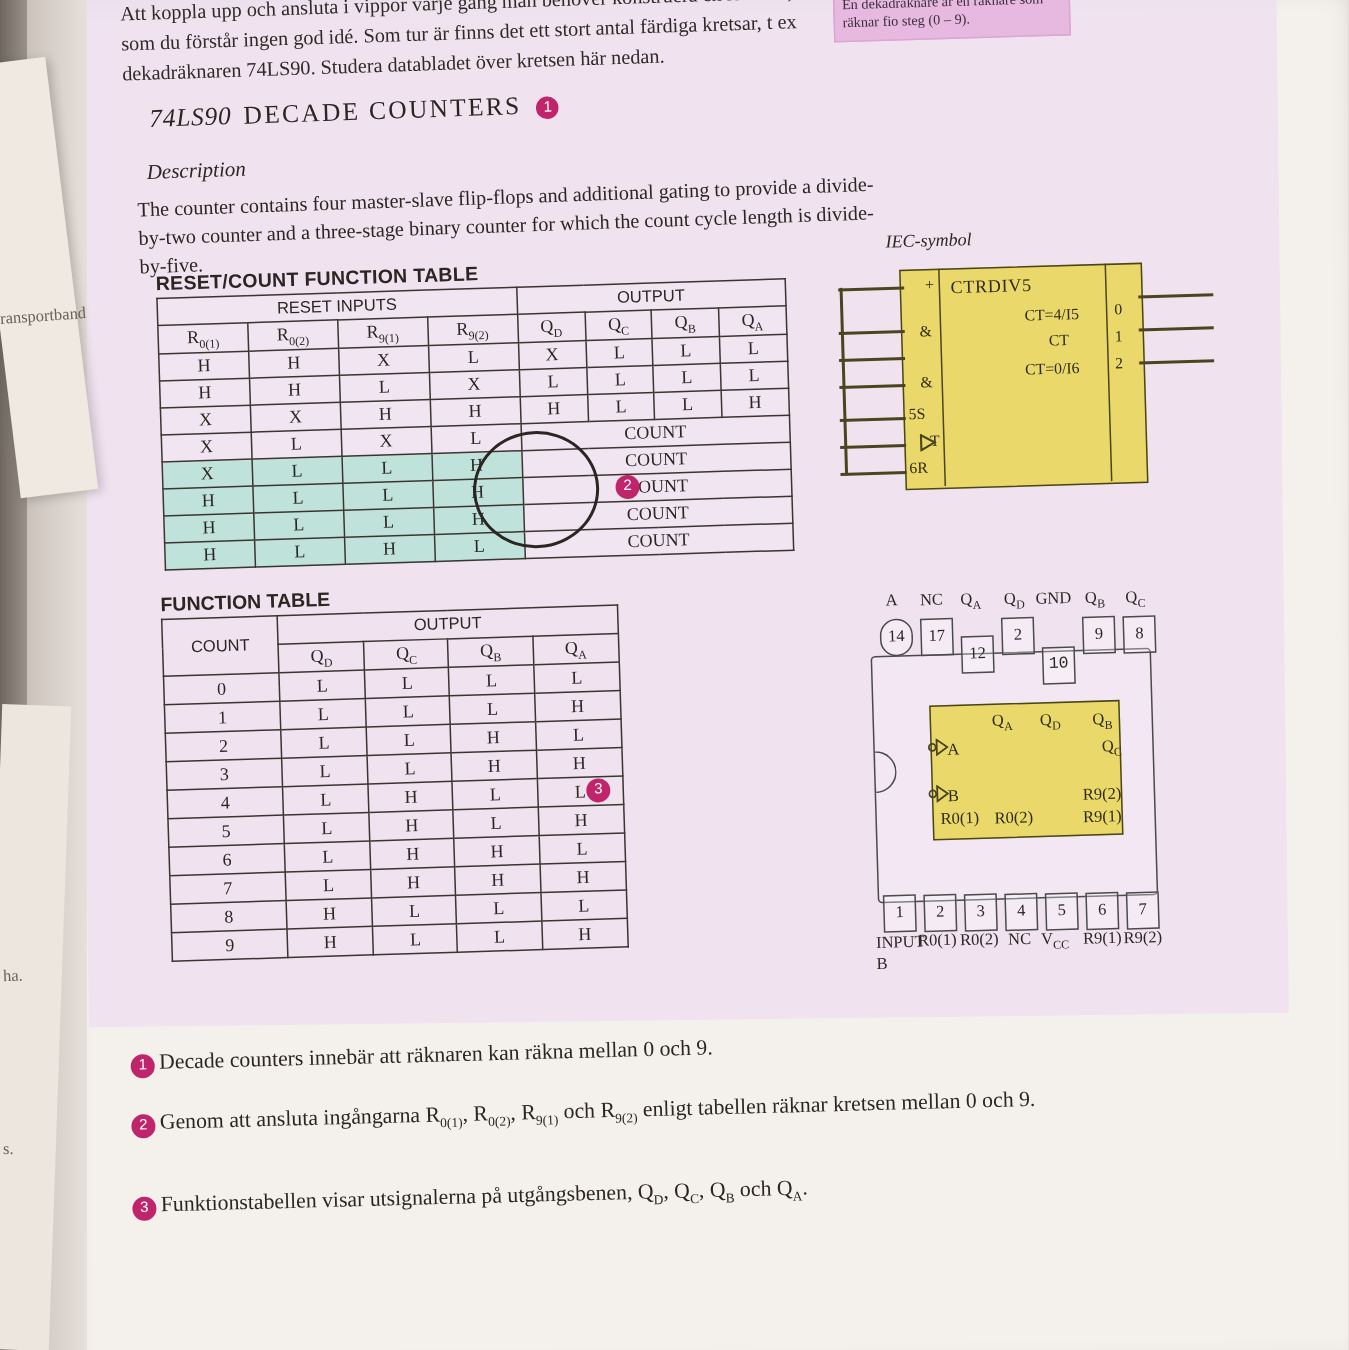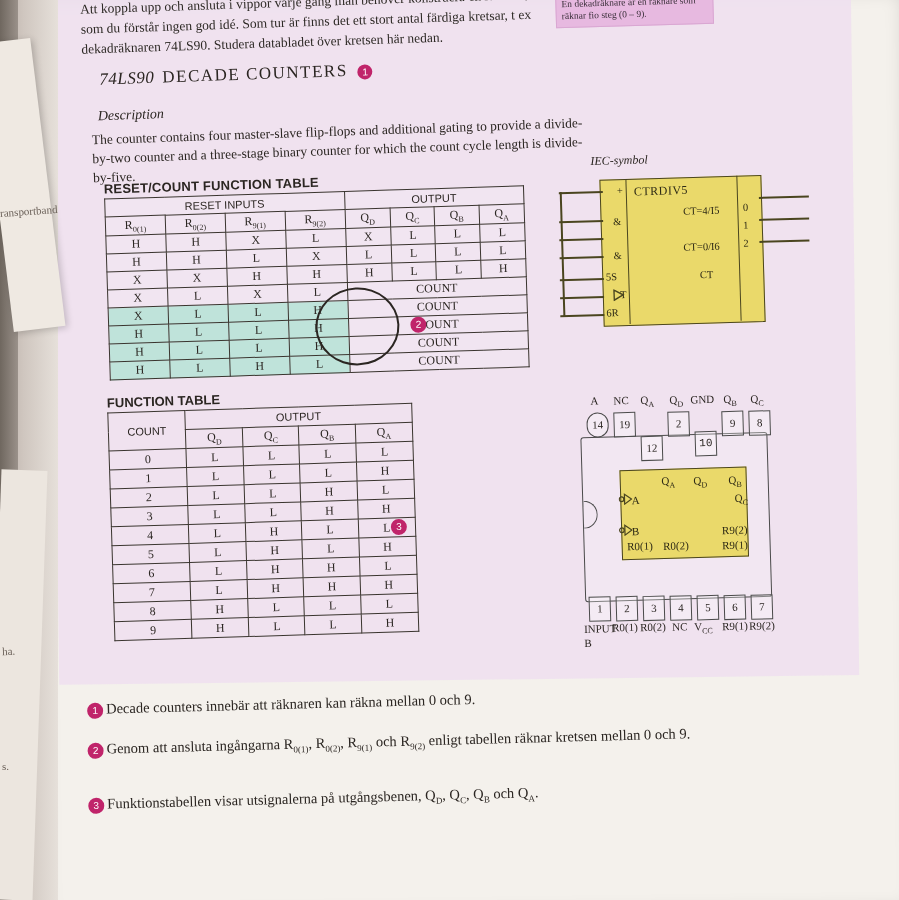--- a/index.html
+++ b/index.html
@@ -376,41 +376,41 @@
     <div class="leadv" style="left:530px;top:203px;height:125px;"></div>
     <div class="lead" style="left:728px;top:210px;width:50px;"></div>
     <div class="lead" style="left:728px;top:232px;width:50px;"></div>
     <div class="lead" style="left:728px;top:254px;width:50px;"></div>
 
     <div class="iec-t" style="left:586px;top:197px;">+</div>
     <div class="iec-t" style="left:603px;top:196px;font-size:12px;letter-spacing:.5px;">CTRDIV5</div>
     <div class="iec-t" style="left:582px;top:228px;">&amp;</div>
     <div class="iec-t" style="left:582px;top:262px;">&amp;</div>
     <div class="iec-t" style="left:652px;top:218px;">CT=4/I5</div>
-    <div class="iec-t" style="left:668px;top:235px;margin-top:47px;">CT</div>
+    <div class="iec-t" style="left:668px;top:235px;">CT</div>
     <div class="iec-t" style="left:652px;top:254px;">CT=0/I6</div>
     <div class="iec-t" style="left:712px;top:215px;">0</div>
     <div class="iec-t" style="left:712px;top:233px;">1</div>
     <div class="iec-t" style="left:712px;top:251px;">2</div>
     <div class="iec-t" style="left:574px;top:283px;text-align:right;">5S</div>
     <div class="iec-t" style="left:588px;top:301px;">T</div>
     <div class="iec-t" style="left:574px;top:319px;">6R</div>
     <div class="arrowhead" style="left:572px;top:299px;width:0;height:0;border-left:9px solid transparent;border-top:5px solid transparent;border-bottom:5px solid transparent;border-left-color:transparent;">
       <svg width="12" height="12" style="position:absolute;left:0;top:-3px;">
           <polygon points="1,1 10,6 1,11" fill="none" stroke="#4a451f" stroke-width="1.4"></polygon>
         </svg>
     </div>
 
     <div class="dip-body"></div>
     <div class="notch"></div>
     <div class="dip-inner"></div>
 
     <div class="pin-top" style="left:553px;top:424px;border-radius:11px;">14</div>
-    <div class="pin-top" style="left:580px;top:424px;">19</div>
-    <div class="pin-top" style="left:607px;top:448px;">12</div>
+    <div class="pin-top" style="left:580px;top:424px;">17</div>
+    <div class="pin-top" style="left:607px;top:436px;">12</div>
     <div class="pin-top" style="left:634px;top:424px;">2</div>
     <div class="pin-top" style="left:661px;top:444px;font-family:Liberation Mono, monospace;">10</div>
     <div class="pin-top" style="left:688px;top:424px;">9</div>
     <div class="pin-top" style="left:715px;top:424px;">8</div>
 
     <div class="pinlbl" style="left:557px;top:406px;">A</div>
     <div class="pinlbl" style="left:580px;top:406px;">NC</div>
     <div class="pinlbl" style="left:607px;top:406px;">Q<span class="subidx">A</span></div>
     <div class="pinlbl" style="left:636px;top:406px;">Q<span class="subidx">D</span></div>
     <div class="pinlbl" style="left:657px;top:406px;">GND</div>

